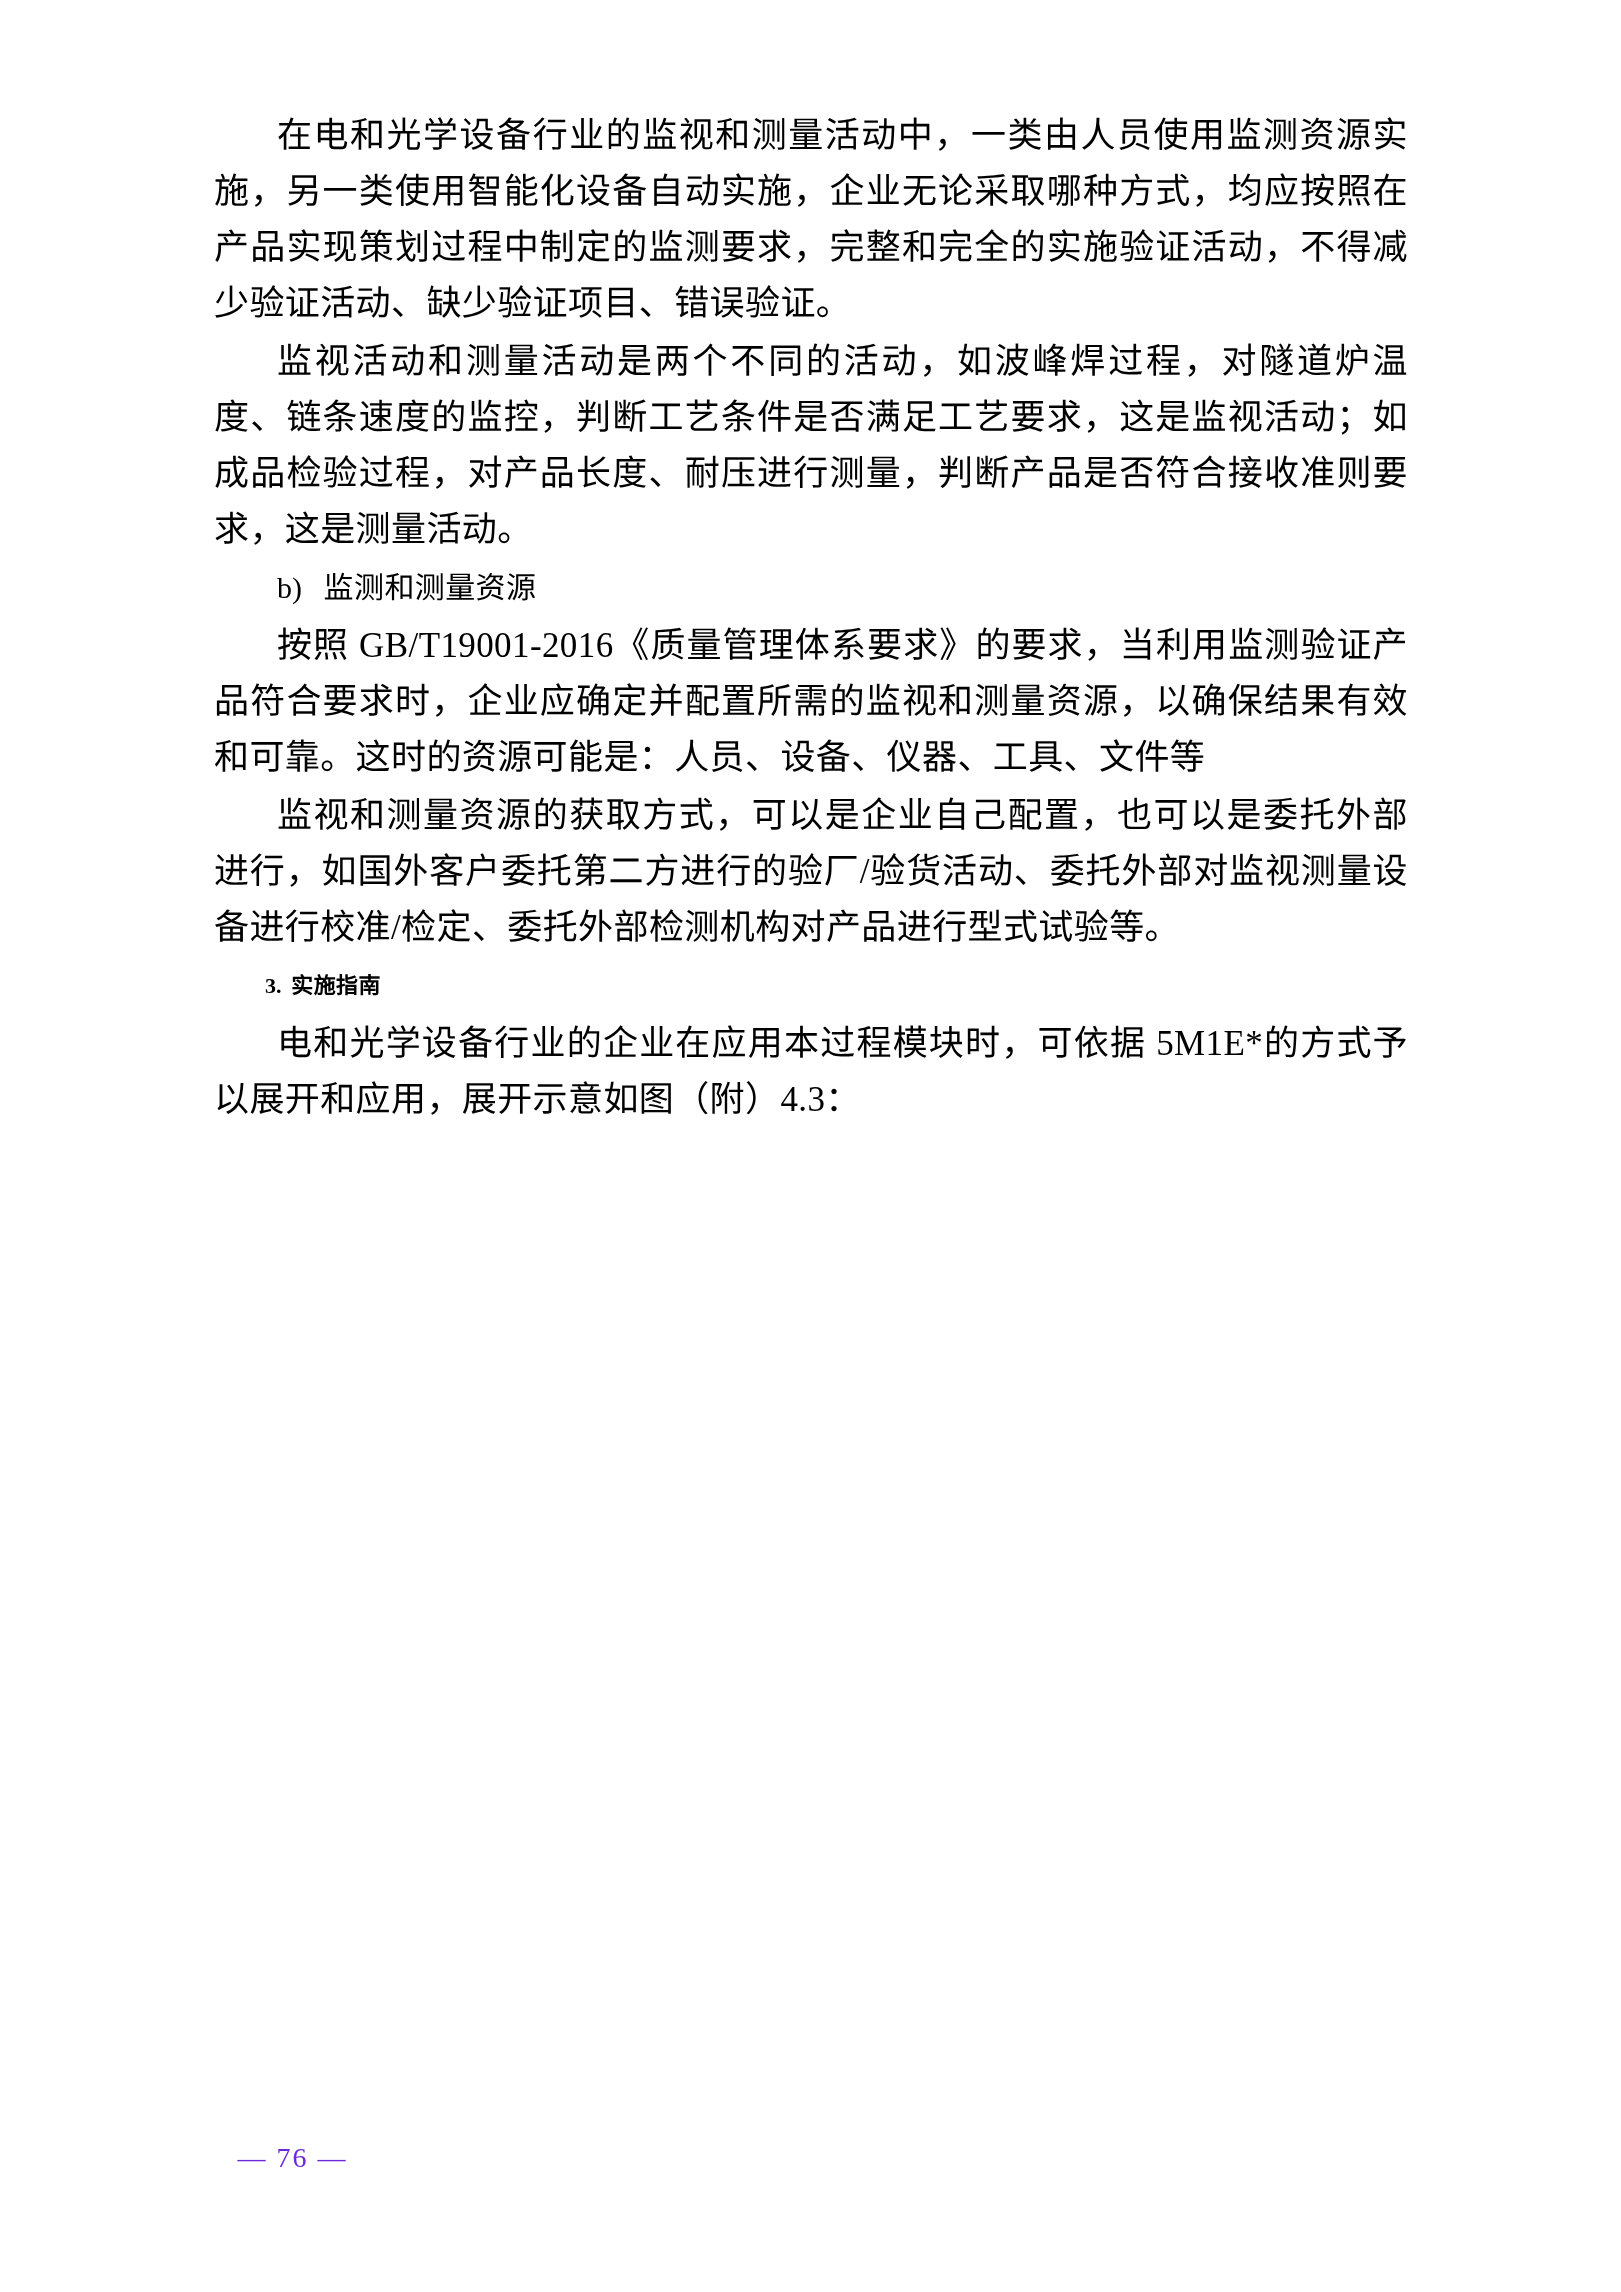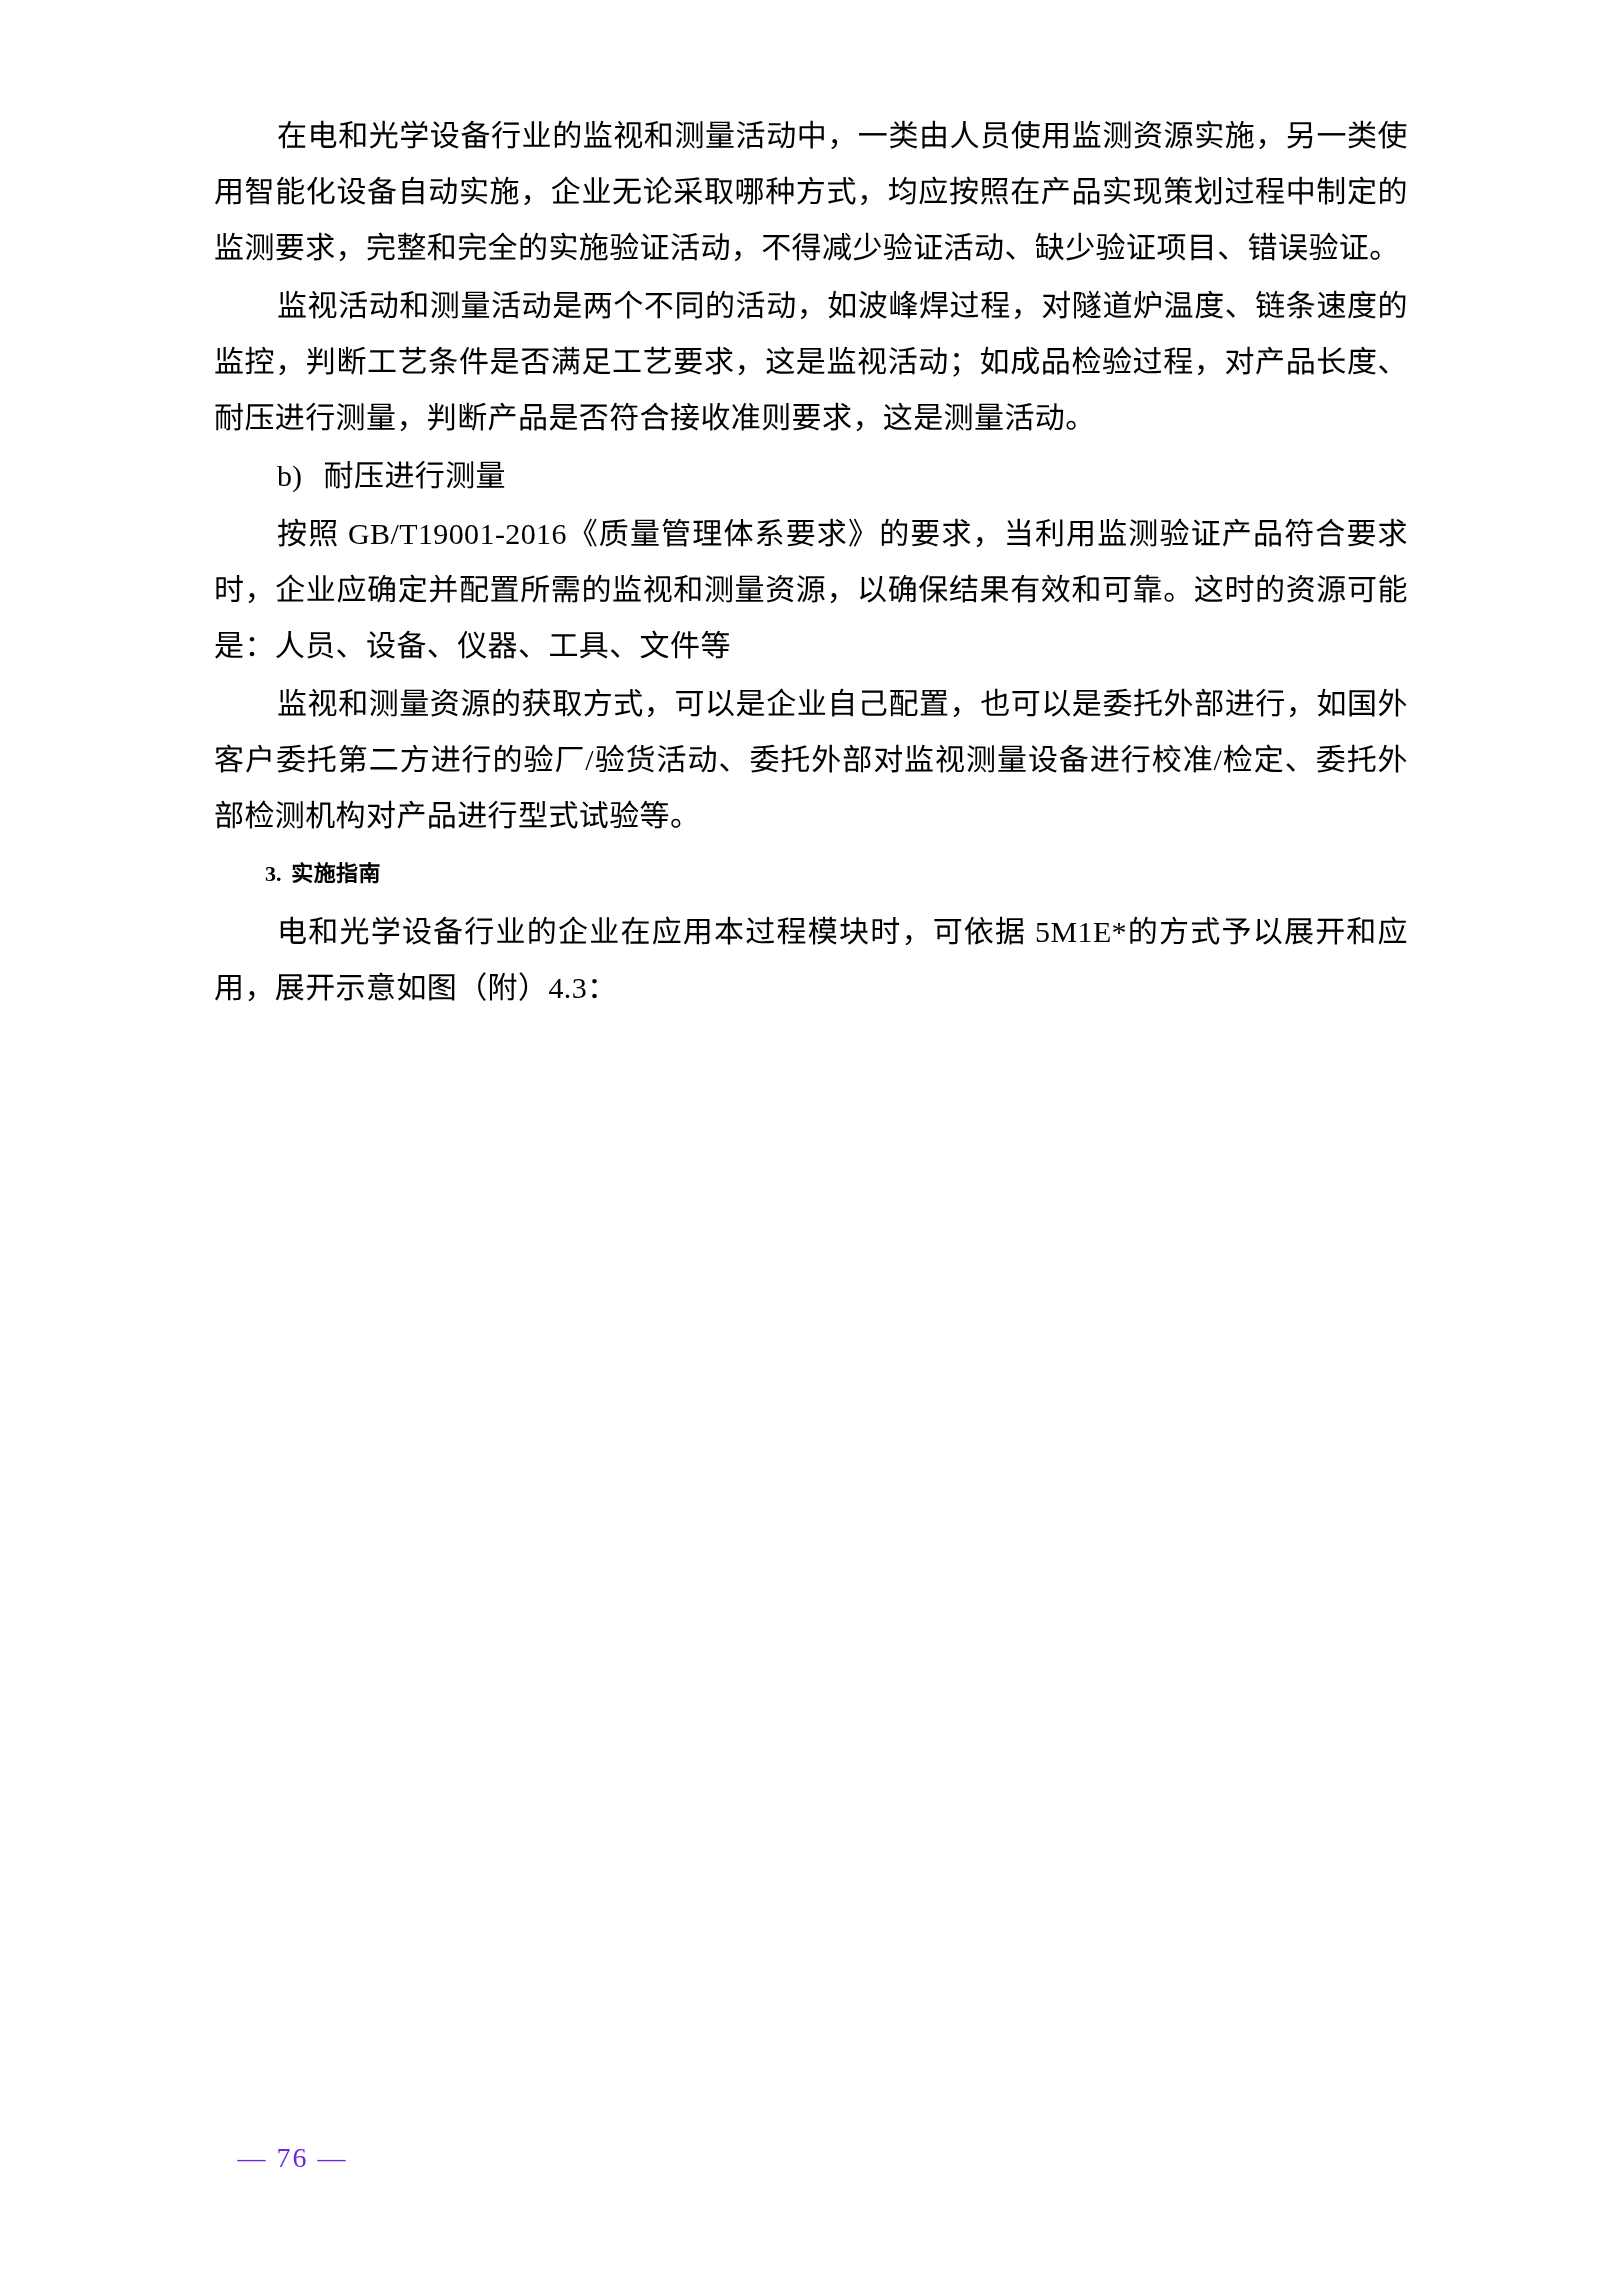--- a/index.html
+++ b/index.html
@@ -22,21 +22,21 @@
     width: 1621px;
     height: 2293px;
     box-sizing: border-box;
     padding: 108px 214px 0 214px;
   }
   .content {
     width: 1194px;
   }
   p.para {
     margin: 0 0 2px 0;
-    font-size: 30px;
+    font-size: 35px;
     line-height: 56px;
     text-align: justify;
     text-justify: inter-ideograph;
     letter-spacing: 0.4px;
     font-family: "Liberation Serif", "DejaVu Serif", serif;
   }
   p.indent {
     text-indent: 63px;
   }
   p.list-item {
@@ -89,21 +89,21 @@
 <div class="page">
   <div class="content">
 
     <p class="para indent">在电和光学设备行业的监视和测量活动中，一类由人员使用监测资源实施，另一类使用智能化设备自动实施，企业无论采取哪种方式，均应按照在产品实现策划过程中制定的监测要求，完整和完全的实施验证活动，不得减少验证活动、缺少验证项目、错误验证。</p>
 
     <p class="para indent">监视活动和测量活动是两个不同的活动，如波峰焊过程，对隧道炉温度、链条速度的监控，判断工艺条件是否满足工艺要求，这是监视活动；如成品检验过程，对产品长度、耐压进行测量，判断产品是否符合接收准则要求，这是测量活动。</p>
 
 
 
     <p class="list-item">
-      <span class="marker latin">b)</span><span class="item-text">耐压进行测量</span>
+      <span class="marker latin">b)</span><span class="item-text">监测和测量资源</span>
     </p>
 
     <p class="para indent">按照 GB/T19001-2016《质量管理体系要求》的要求，当利用监测验证产品符合要求时，企业应确定并配置所需的监视和测量资源，以确保结果有效和可靠。这时的资源可能是：人员、设备、仪器、工具、文件等</p>
 
 
     <p class="para indent">监视和测量资源的获取方式，可以是企业自己配置，也可以是委托外部进行，如国外客户委托第二方进行的验厂/验货活动、委托外部对监视测量设备进行校准/检定、委托外部检测机构对产品进行型式试验等。</p>
 
     <p class="heading">
       <span class="num latin">3.</span><span>实施指南</span>
     </p>

